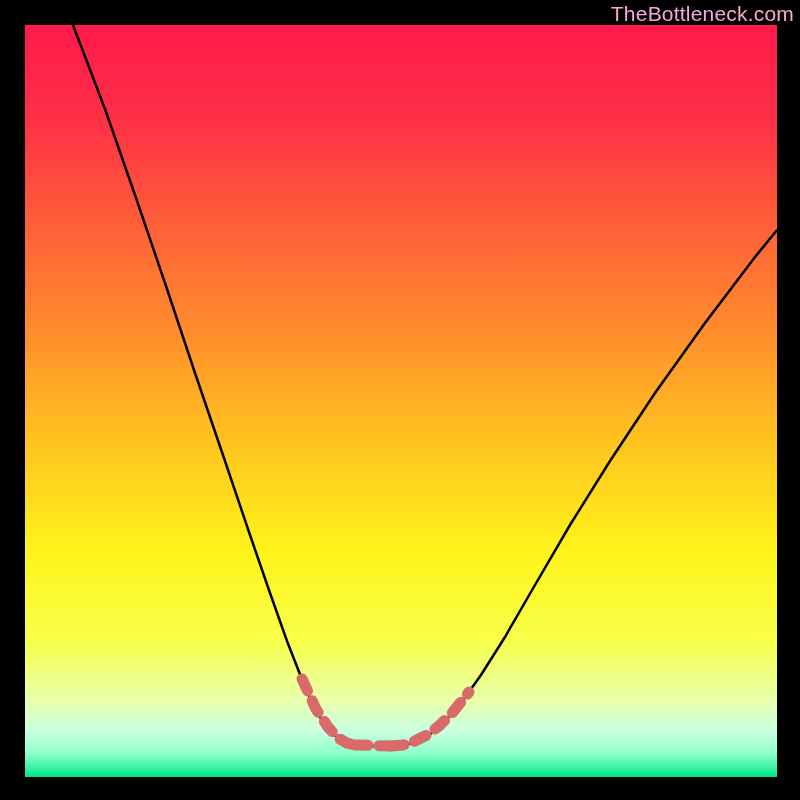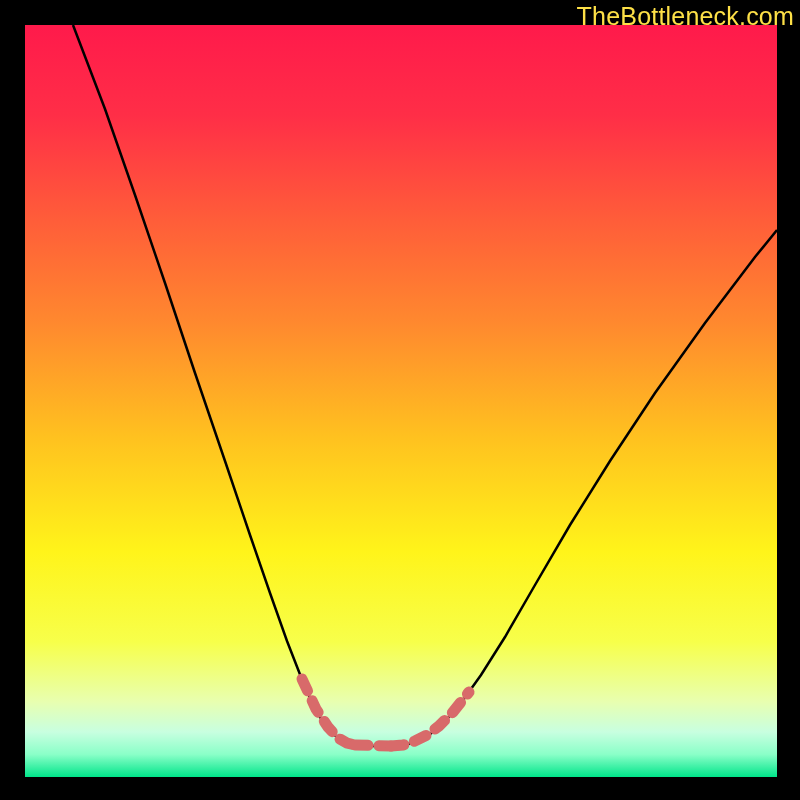--- a/index.html
+++ b/index.html
@@ -31,22 +31,22 @@
     left: 0;
     top: 0;
     width: 752px;
     height: 752px;
     pointer-events: none;
   }
   .watermark {
     position: absolute;
     top: 2px;
     right: 6px;
-    color: #fde047;
-    font-size: 25px;
+    color: #f9a8d4;
+    font-size: 21px;
     font-weight: 500;
     letter-spacing: 0.2px;
     z-index: 10;
   }
 </style>
 </head>
 <body>
 
 <div class="watermark">TheBottleneck.com</div>
 

